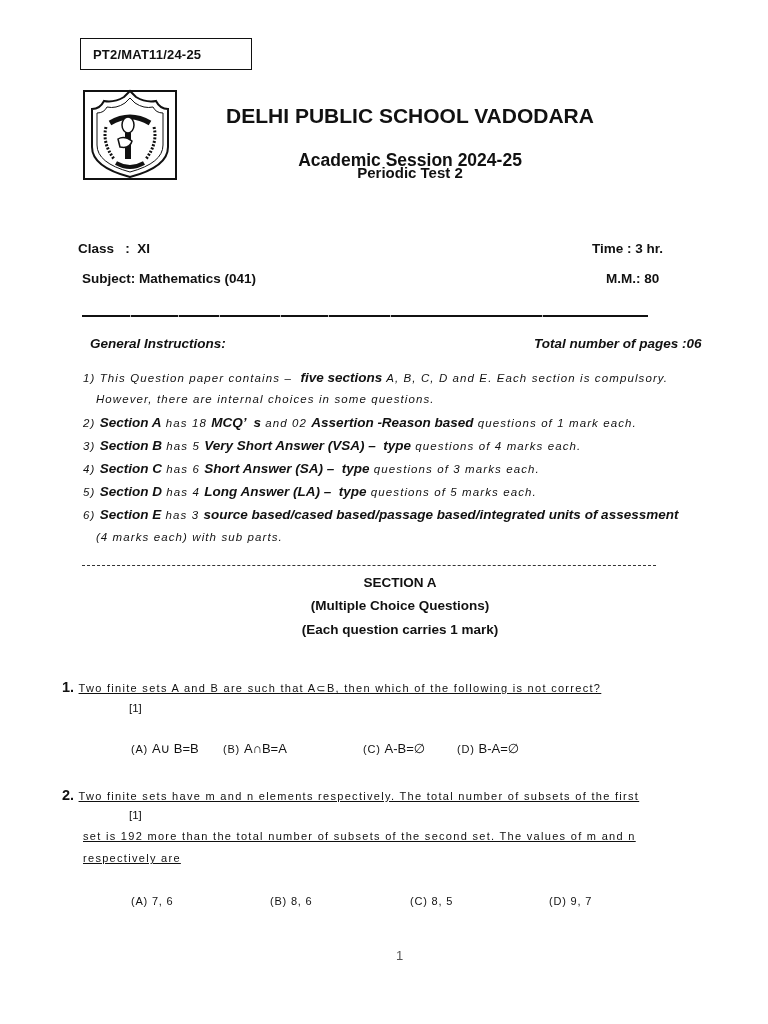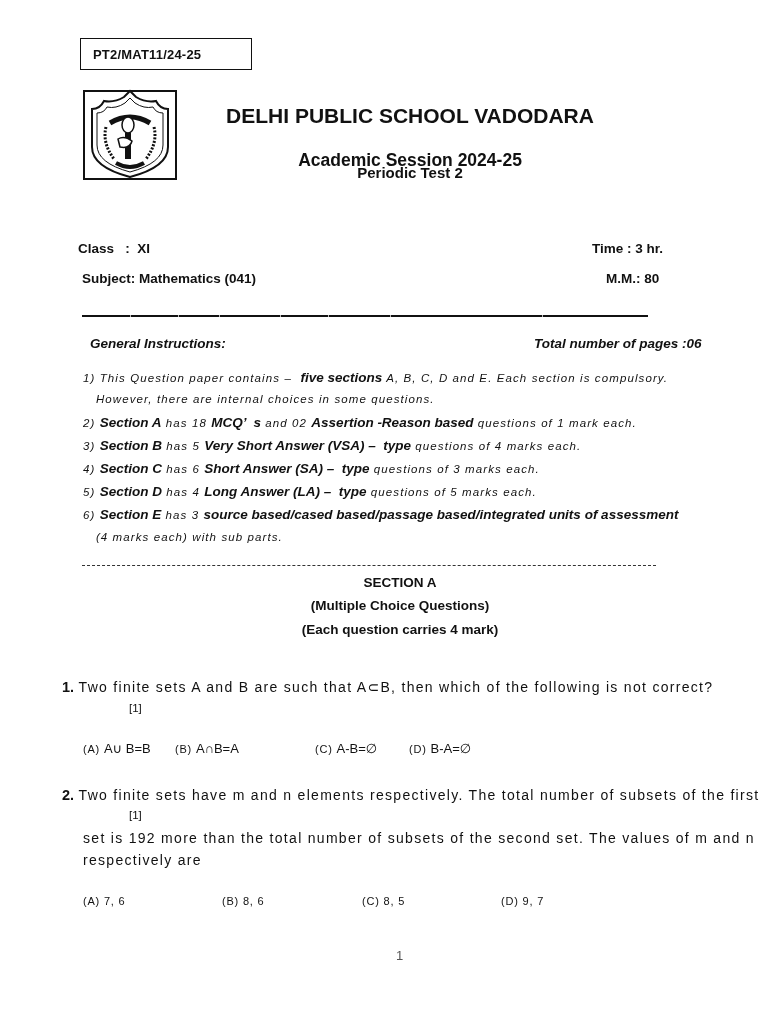--- a/index.html
+++ b/index.html
@@ -14,23 +14,23 @@
     .t3 { top: 164px; font-size: 15px; }
     .meta { font-size: 13.5px; font-weight: bold; }
     .solidline { left: 82px; top: 315px; width: 566px; height: 2px; background: #111; }
     .solidline i { position: absolute; top: 0; width: 1px; height: 2px; background: #bbb; }
     .gi { top: 336px; font-size: 13.5px; font-weight: bold; font-style: italic; }
     .instr { left: 83px; font-size: 11.5px; font-style: italic; letter-spacing: 1.1px; white-space: nowrap; }
     .instr b { font-size: 13.5px; letter-spacing: 0; }
     .dashline { left: 82px; top: 565px; width: 574px; height: 0; border-top: 1px dashed #333; }
     .sec { left: 250px; width: 300px; text-align: center; font-weight: bold; font-size: 13.5px; }
     .qnum { font-weight: bold; font-size: 14.5px; }
-    .qtext { font-size: 14px; letter-spacing: 1.3px; white-space: nowrap; }
+    .qtext { font-size: 11px; letter-spacing: 1.3px; white-space: nowrap; text-decoration: underline; }
     .mark { font-size: 11.5px; }
-    .opt { font-size: 11px; letter-spacing: 0.8px; white-space: nowrap; }
+    .opt { font-size: 11px; letter-spacing: 0.8px; white-space: nowrap; margin-left: 48px; }
     .opt .m { font-size: 13px; letter-spacing: 0; }
     .pageno { left: 396px; top: 948px; font-size: 13px; color: #555; }
   </style>
 </head>
 <body>
 
 <div class="abs code-box">
   <span>PT2/MAT11/24-25</span>
 </div>
 
@@ -90,21 +90,21 @@
 </div>
 <div class="abs instr" style="top:507px;">
   <span>6) </span><b>Section E</b><span> has 3 </span><b>source based/cased based/passage based/integrated units of assessment</b>
 </div>
 <div class="abs instr" style="top:531px; white-space:pre;">   (4 marks each) with sub parts.</div>
 
 <div class="abs dashline"></div>
 
 <div class="abs sec" style="top:575px;">SECTION A</div>
 <div class="abs sec" style="top:598px;">(Multiple Choice Questions)</div>
-<div class="abs sec" style="top:622px;">(Each question carries 4 mark)</div>
+<div class="abs sec" style="top:622px;">(Each question carries 1 mark)</div>
 
 <div class="abs" style="left:62px; top:678px;">
   <span class="qnum">1.</span>
   <span class="qtext">Two finite sets A and B are such that A⊂B, then which of the following is not correct?</span>
 </div>
 <div class="abs mark" style="left:129px; top:702px;">[1]</div>
 
 <div class="abs opt" style="left:83px; top:741px;"><span>(A) </span><span class="m">A∪ B=B</span></div>
 <div class="abs opt" style="left:175px; top:741px;"><span>(B) </span><span class="m">A∩B=A</span></div>
 <div class="abs opt" style="left:315px; top:741px;"><span>(C) </span><span class="m">A-B=∅</span></div>

